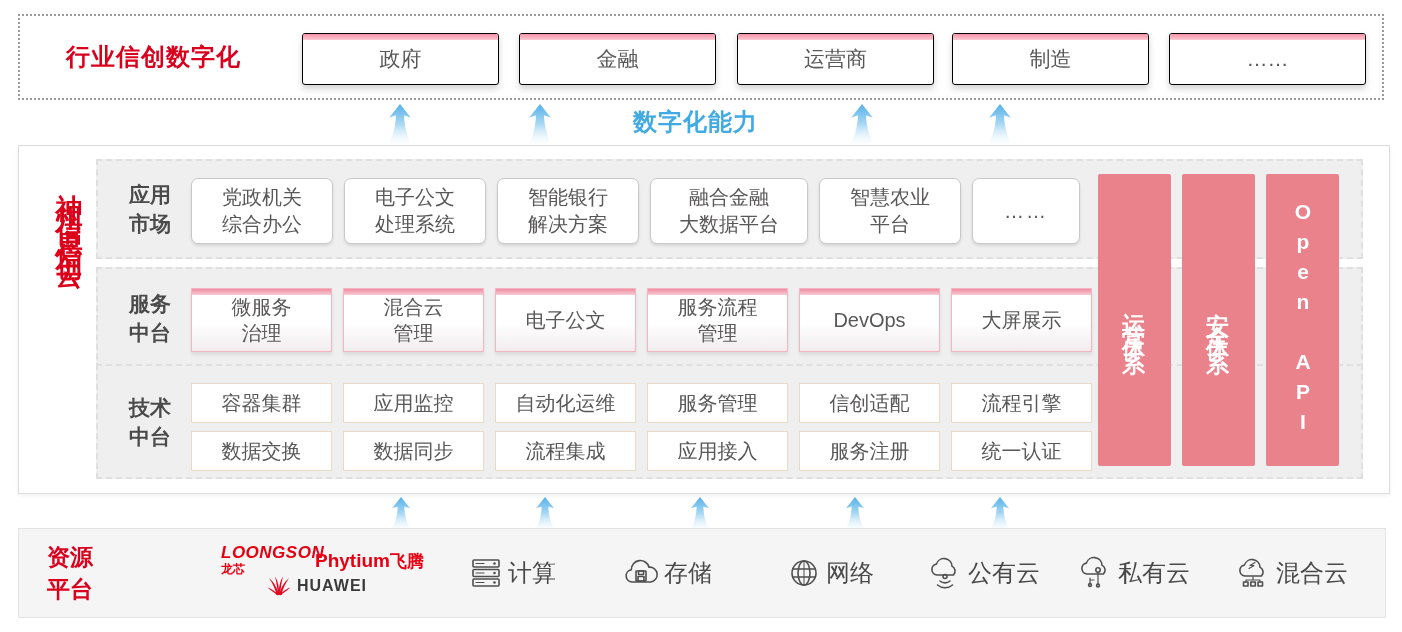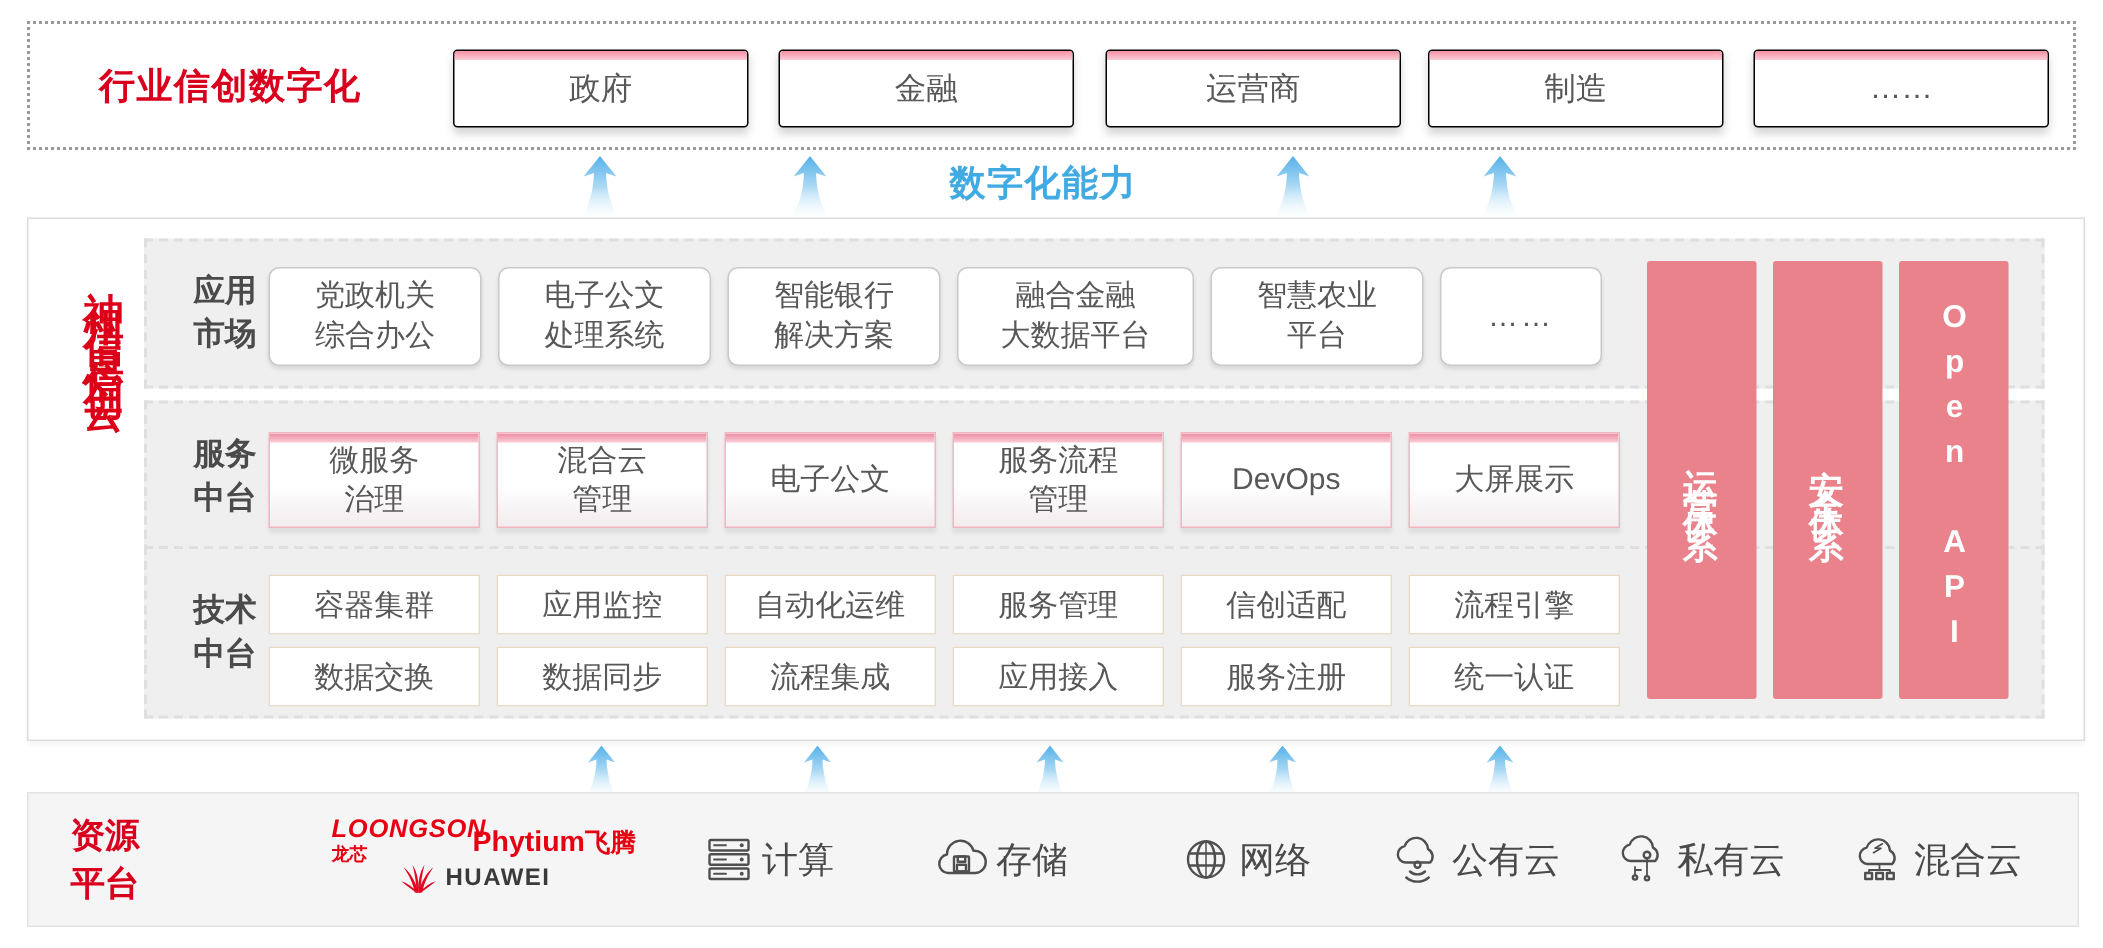--- a/index.html
+++ b/index.html
@@ -31,21 +31,21 @@
     text-orientation:upright; font-size:27px; font-weight:bold; color:#dd0019;
     letter-spacing:12px; }
   .prow { position:absolute; left:77px; width:1267px; background:#efeff0;
     border:2px dashed #dfdfdf; }
   .prow-1 { top:13px;  height:100px; }
   .prow-2 { top:121px; height:102px;  }
   .prow-3 { top:218px; height:115px;padding-left:40px; }
   .row-label { position:absolute; left:6px; top:50%; transform:translateY(-50%);
     font-size:21px; font-weight:bold; color:#4a4a4a; white-space:pre-line;
     text-align:left; line-height:1.4;margin-left:25px; }
-  .cards { position:absolute; left:81px; display:flex; gap:11px; }
+  .cards { position:absolute; left:93px; display:flex; gap:11px; }
   .card-app { width:142px; height:66px; background:#fff; border:1px solid #c9c9c9;
     border-radius:7px; box-shadow:0 2px 3px rgba(0,0,0,.10); display:flex; align-items:center;
     justify-content:center; text-align:center; font-size:20px; color:#595757;
     line-height:1.35; white-space:pre-line; }
   .cards-r1 { top:17px; }
   .cards-r1 .card-app:nth-child(4) { width:158px; }
   .cards-r1 .card-app:nth-child(6) { width:108px; letter-spacing:2px; }
   .card-svc { position:relative; width:141px; height:64px;
     background:linear-gradient(180deg,#ffffff 55%,#f2ecee);
     border:1px solid #f3b6c0; box-shadow:0 3px 3px rgba(0,0,0,.08); display:flex;

